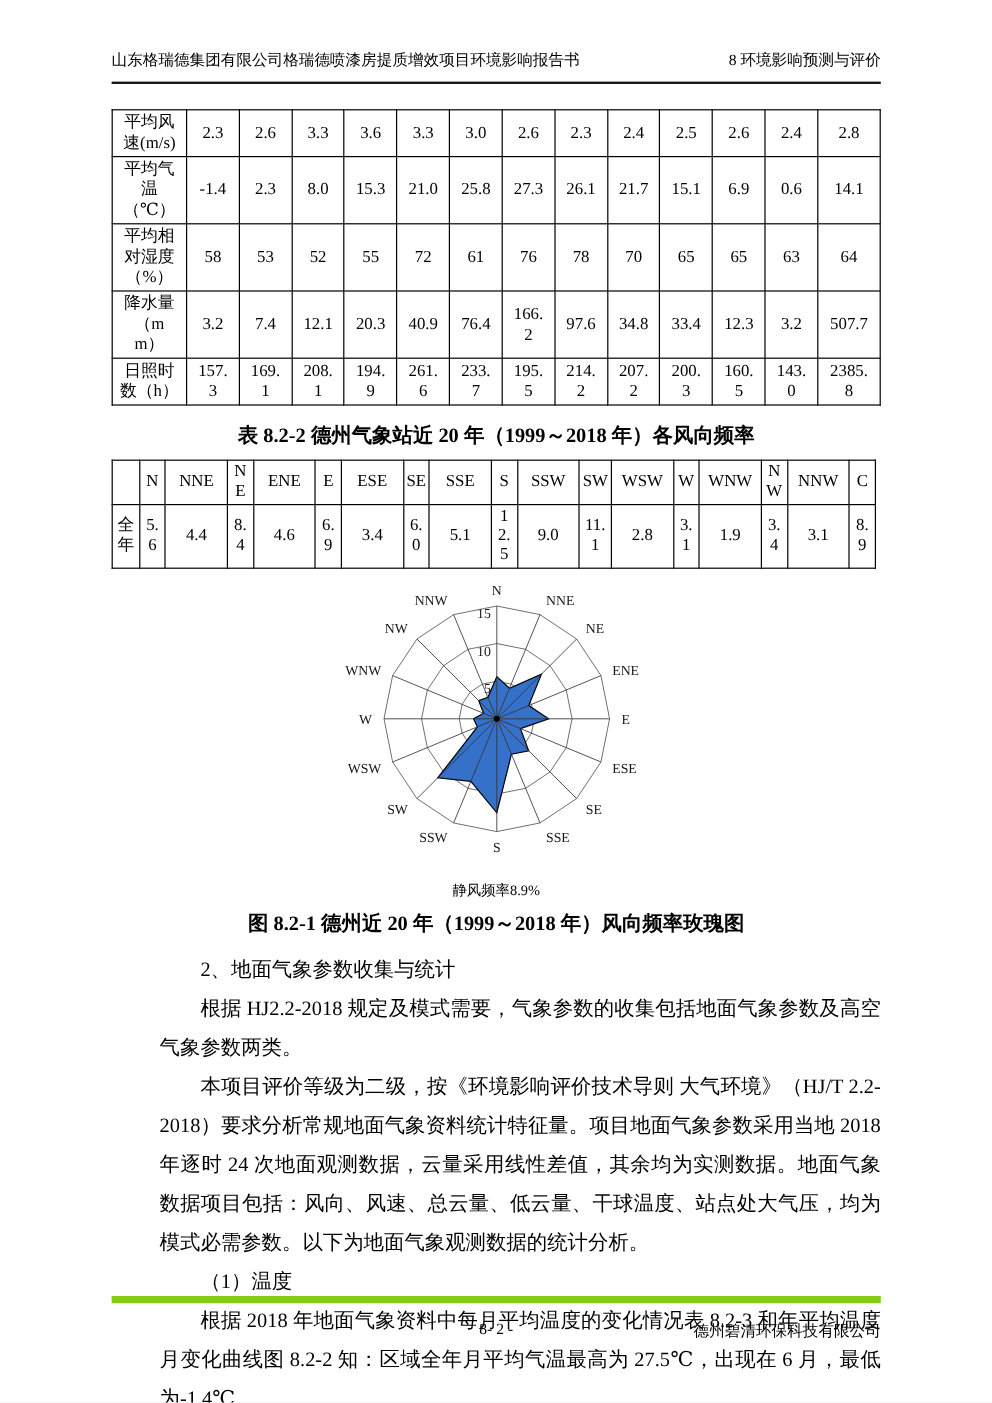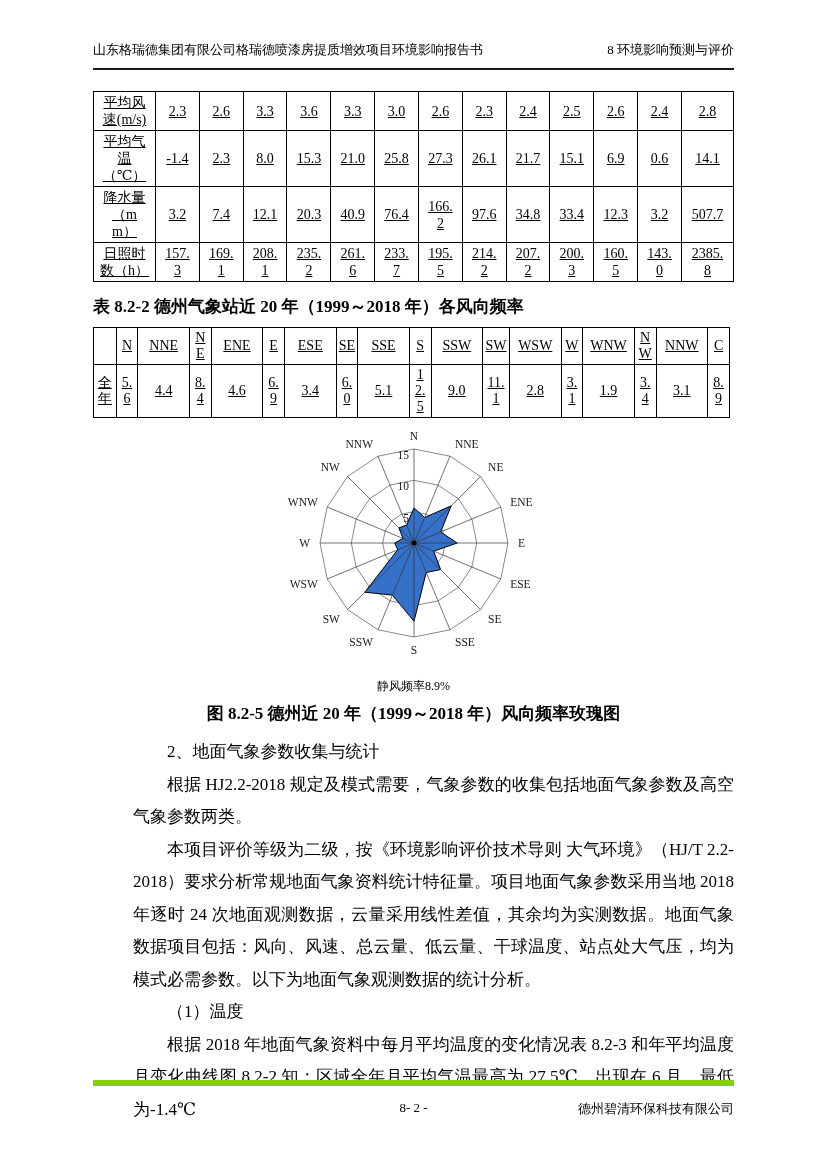--- a/index.html
+++ b/index.html
@@ -10,28 +10,28 @@
     margin:0 auto; overflow:hidden;
   }
   .content { position:absolute; left:93px; width:641px; top:0; }
   
   .hdr {
     display:flex; justify-content:space-between; 
     padding:42px 0 10px 0; border-bottom:2px solid #1a1a1a;
     font-size:13px; line-height:16px;
   }
   
-  table { border-collapse:collapse; table-layout:fixed;text-decoration:underline; }
+  table { border-collapse:collapse; table-layout:fixed; }
   .t1 { width:100%; margin-top:21px; font-size:14px; }
   .t1 td {
     border:1px solid #000; text-align:center; vertical-align:middle;
     padding:2px 7px; line-height:17px; word-break:break-all;
   }
   .t1 td.lbl { padding:2px 6px; }
-  .tbl-title { font-size:17px; font-weight:bold; text-align:left; margin:13px 0 9px 0; }
+  .tbl-title { font-size:17px; font-weight:bold; text-align:center; margin:13px 0 9px 0; }
   .t2 { width:637px; font-size:14px; }
   .t2 td {
     border:1px solid #000; text-align:center; vertical-align:middle;
     padding:2px 2px; line-height:16px; word-break:break-all;
   }
   
   .rose-wrap { text-align:center; margin-top:9px; }
   #rose { display:block; margin:0 auto; }
   #rose text { font-family:"Liberation Serif","DejaVu Serif",serif; fill:#1a1a1a; }
   .calm { font-size:12px; text-align:center; margin-top:19px; }
@@ -104,41 +104,57 @@
             <td>25.8</td>
             <td>27.3</td>
             <td>26.1</td>
             <td>21.7</td>
             <td>15.1</td>
             <td>6.9</td>
             <td>0.6</td>
             <td>14.1</td>
           </tr>
           <tr>
+            <td class="lbl">平均相对湿度（%）</td>
+            <td>58</td>
+            <td>53</td>
+            <td>52</td>
+            <td>55</td>
+            <td>72</td>
+            <td>61</td>
+            <td>76</td>
+            <td>78</td>
+            <td>70</td>
+            <td>65</td>
+            <td>65</td>
+            <td>63</td>
+            <td>64</td>
+          </tr>
+          <tr>
             <td class="lbl">降水量（mm）</td>
             <td>3.2</td>
             <td>7.4</td>
             <td>12.1</td>
             <td>20.3</td>
             <td>40.9</td>
             <td>76.4</td>
             <td>166.2</td>
             <td>97.6</td>
             <td>34.8</td>
             <td>33.4</td>
             <td>12.3</td>
             <td>3.2</td>
             <td>507.7</td>
           </tr>
           <tr>
             <td class="lbl">日照时数（h）</td>
             <td>157.3</td>
             <td>169.1</td>
             <td>208.1</td>
-            <td>235.2</td>
+            <td>194.9</td>
             <td>261.6</td>
             <td>233.7</td>
             <td>195.5</td>
             <td>214.2</td>
             <td>207.2</td>
             <td>200.3</td>
             <td>160.5</td>
             <td>143.0</td>
             <td>2385.8</td>
           </tr>
@@ -249,21 +265,21 @@
           <text x="43.8" y="160.9" text-anchor="end" font-size="11.5">WSW</text>
           <text x="36.0" y="120.0" text-anchor="end" font-size="11.5">W</text>
           <text x="43.8" y="79.1" text-anchor="end" font-size="11.5">WNW</text>
           <text x="65.9" y="44.3" text-anchor="end" font-size="11.5">NW</text>
           <text x="99.0" y="21.1" text-anchor="end" font-size="11.5">NNW</text>
           <text x="135" y="94.7" text-anchor="end" font-size="11.5">5</text>
           <text x="135" y="63.3" text-anchor="end" font-size="11.5">10</text>
           <text x="135" y="32.0" text-anchor="end" font-size="11.5">15</text>
         </svg>
       <div class="calm">静风频率8.9%</div>
-      <div class="fig-caption">图 8.2-5  德州近 20 年（1999～2018 年）风向频率玫瑰图</div>
+      <div class="fig-caption">图 8.2-1  德州近 20 年（1999～2018 年）风向频率玫瑰图</div>
     </div>
 
     <div class="paras" id="paras">
         <p>2、地面气象参数收集与统计</p>
         <p>根据 HJ2.2-2018 规定及模式需要，气象参数的收集包括地面气象参数及高空气象参数两类。</p>
         <p>本项目评价等级为二级，按《环境影响评价技术导则 大气环境》（HJ/T 2.2-2018）要求分析常规地面气象资料统计特征量。项目地面气象参数采用当地 2018 年逐时 24 次地面观测数据，云量采用线性差值，其余均为实测数据。地面气象数据项目包括：风向、风速、总云量、低云量、干球温度、站点处大气压，均为模式必需参数。以下为地面气象观测数据的统计分析。</p>
         <p>（1）温度</p>
         <p>根据 2018 年地面气象资料中每月平均温度的变化情况表 8.2-3 和年平均温度月变化曲线图 8.2-2 知：区域全年月平均气温最高为 27.5℃，出现在 6 月，最低为-1.4℃</p>
       </div>
   </div>

